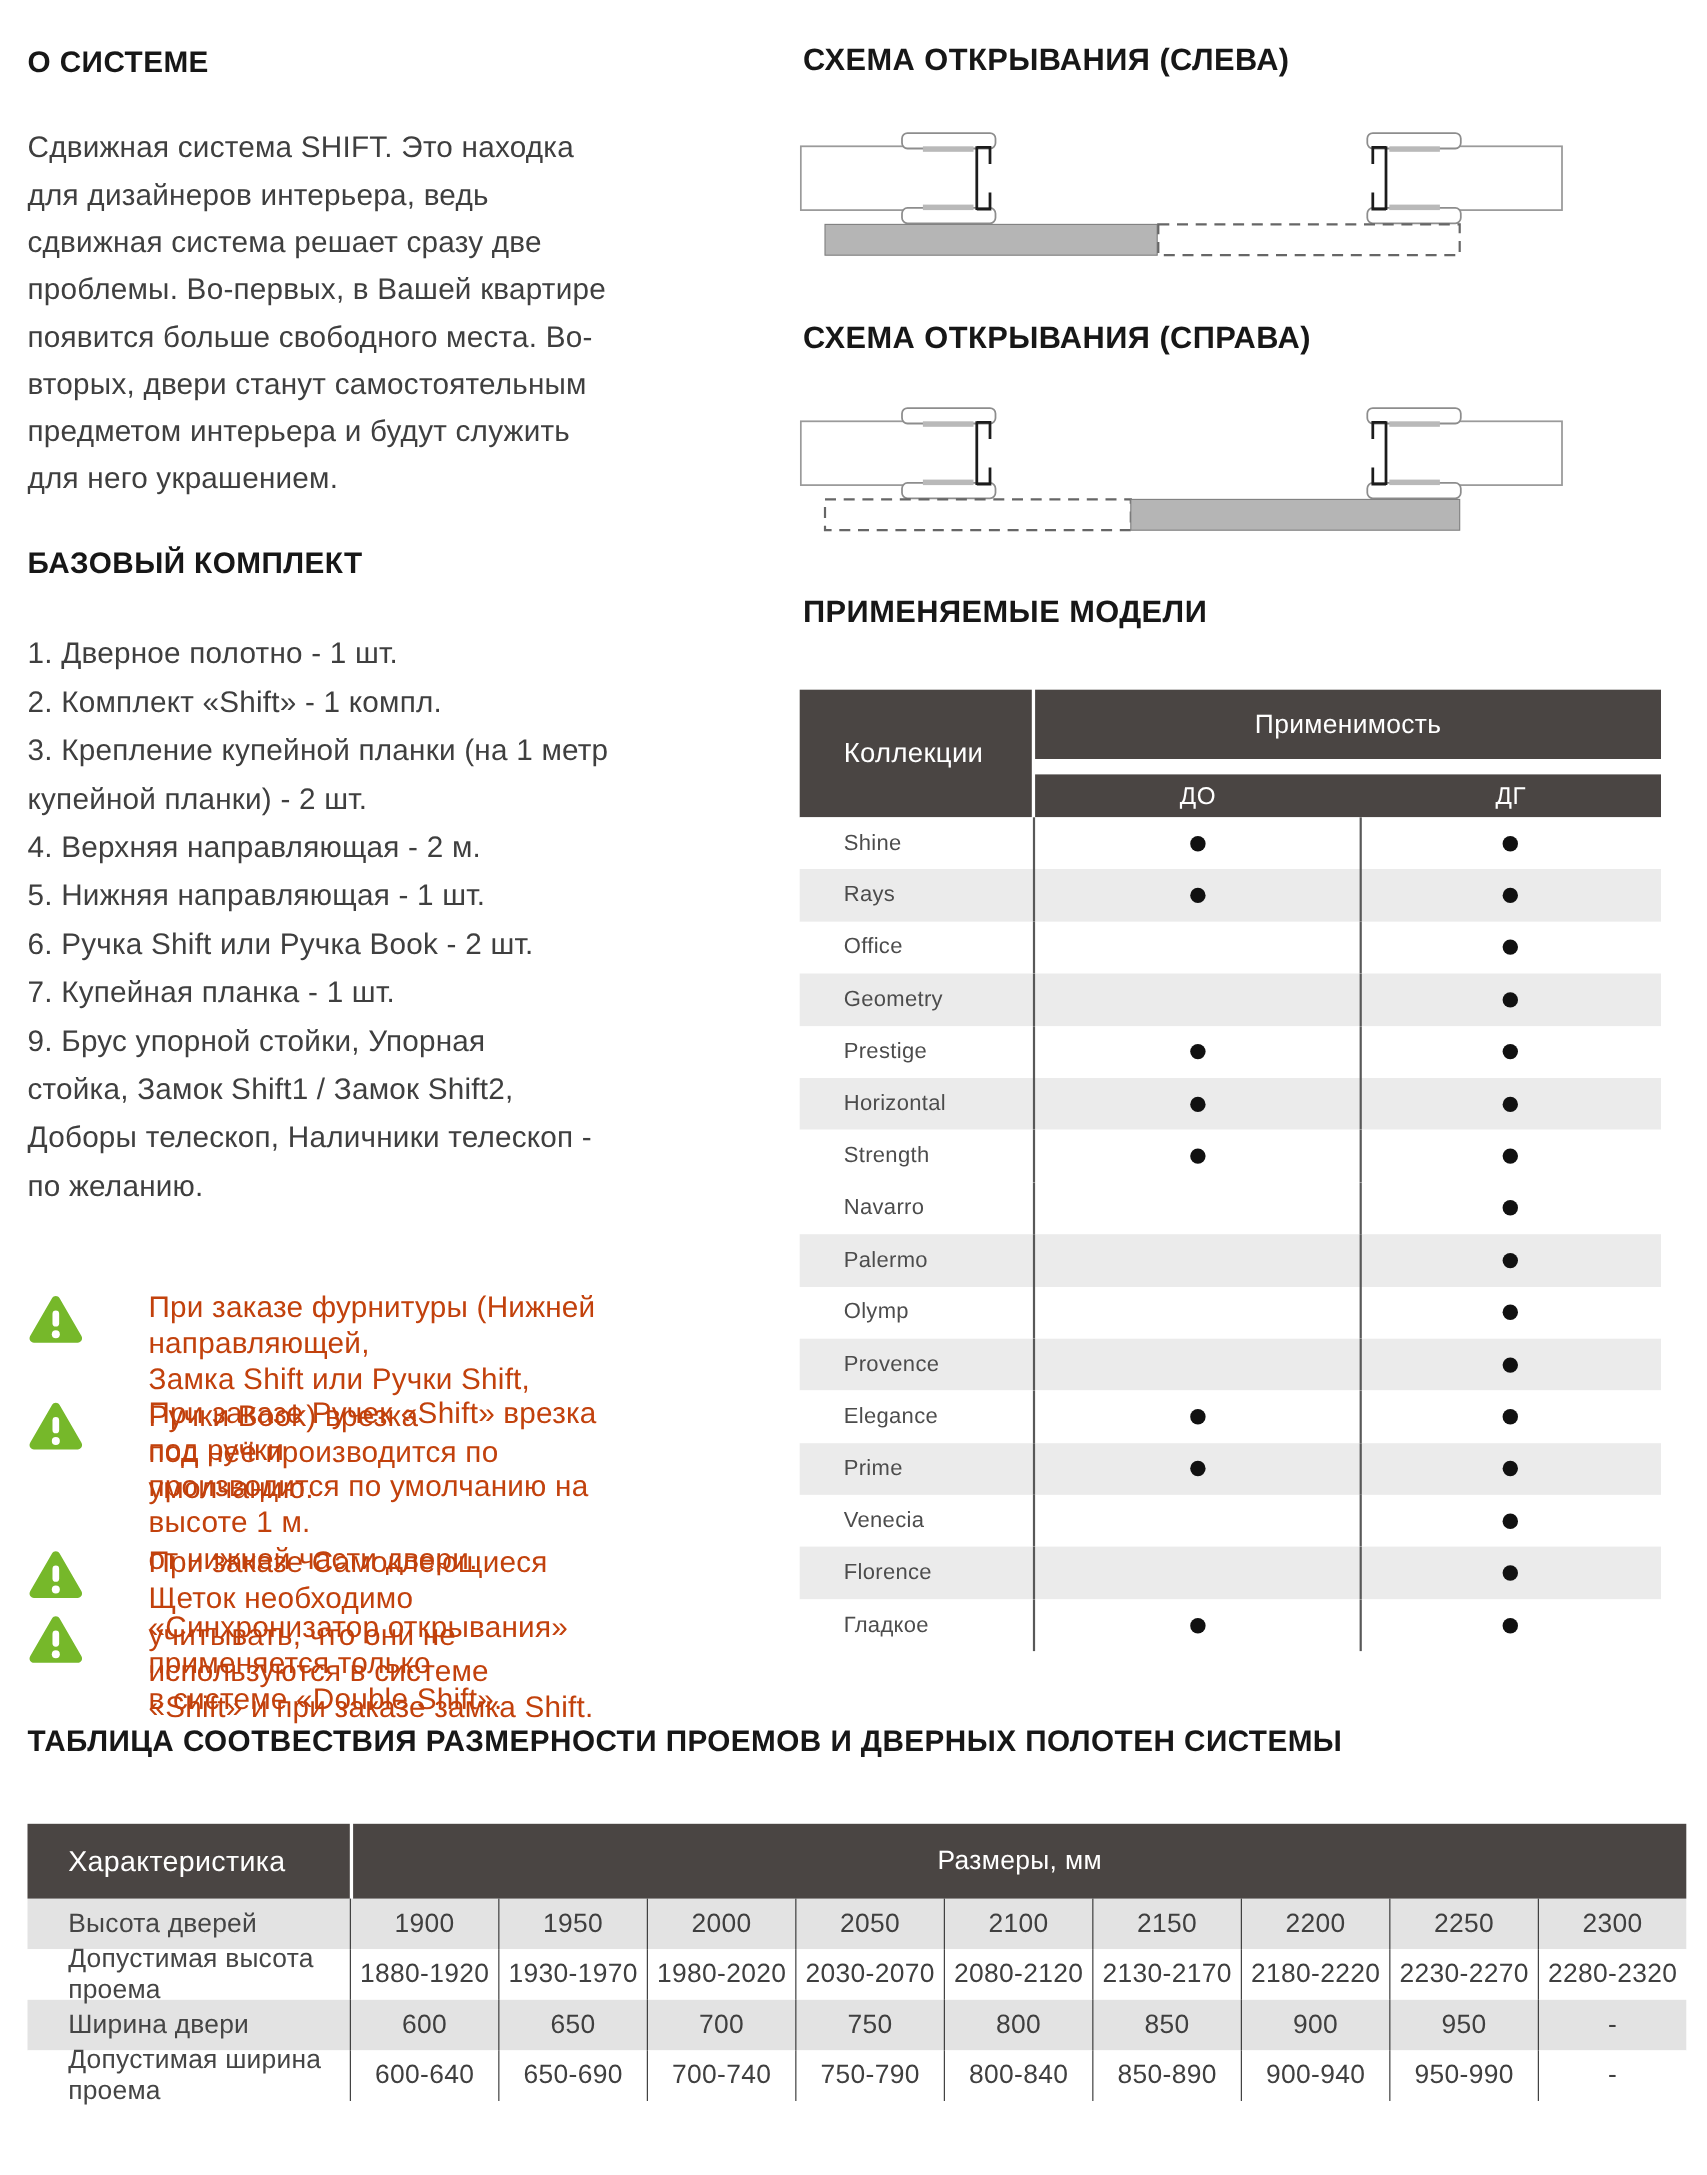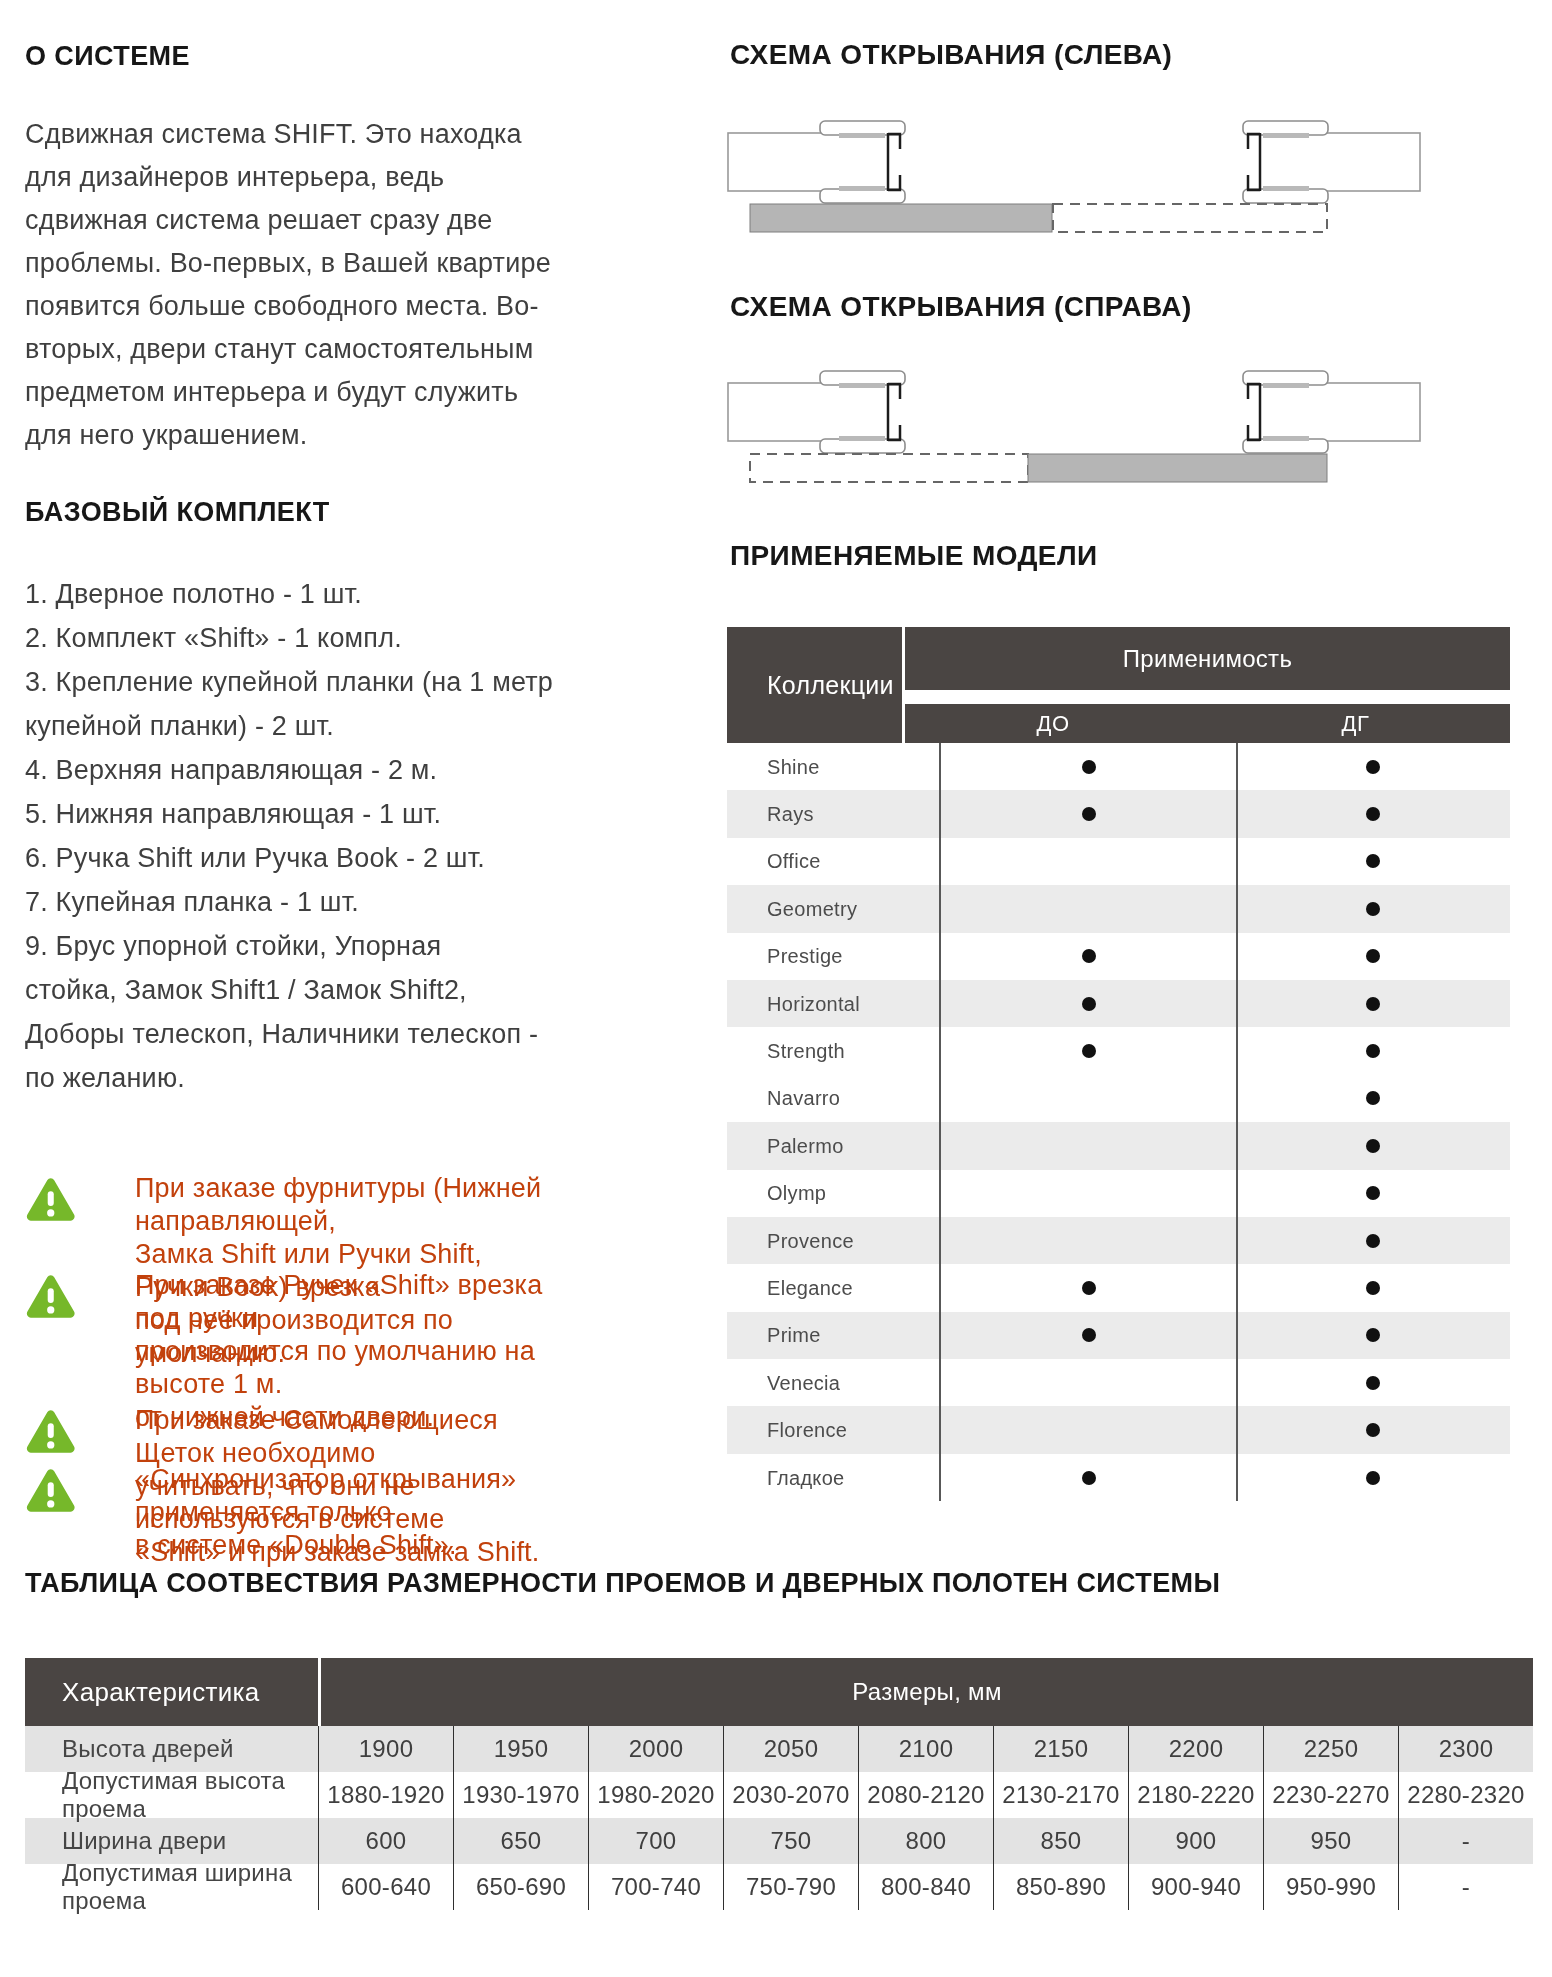--- a/index.html
+++ b/index.html
@@ -27,21 +27,21 @@
     margin-left:110px;font-size:27px;line-height:33px;white-space:pre-line;
     color:#c2410c;letter-spacing:.2px;
   }
   
   .scheme-svg{position:absolute;left:727px;}
   
   #models-table{position:absolute;left:727px;top:627px;width:783px;}
   #models-head{display:flex;height:116px;gap:3px;background:#fff;}
   .mh-cell{background:#4a4543;color:#fff;}
   #mh-collections{
-    width:175px;display:flex;align-items:center;padding-left:40px;
+    width:211px;display:flex;align-items:center;padding-left:40px;
     box-sizing:border-box;font-size:25px;letter-spacing:.3px;
   }
   #mh-right{flex:1;display:flex;flex-direction:column;gap:14px;background:#fff;}
   #mh-applic{
     height:70px;display:flex;align-items:center;justify-content:center;
     font-size:24px;letter-spacing:.3px;background:#4a4543;color:#fff;
   }
   #mh-sub{height:43px;display:flex;background:#4a4543;color:#fff;}
   .mh-sub-cell{display:flex;align-items:center;justify-content:center;font-size:22px;letter-spacing:.5px;}
   #mh-do{width:296px;}

